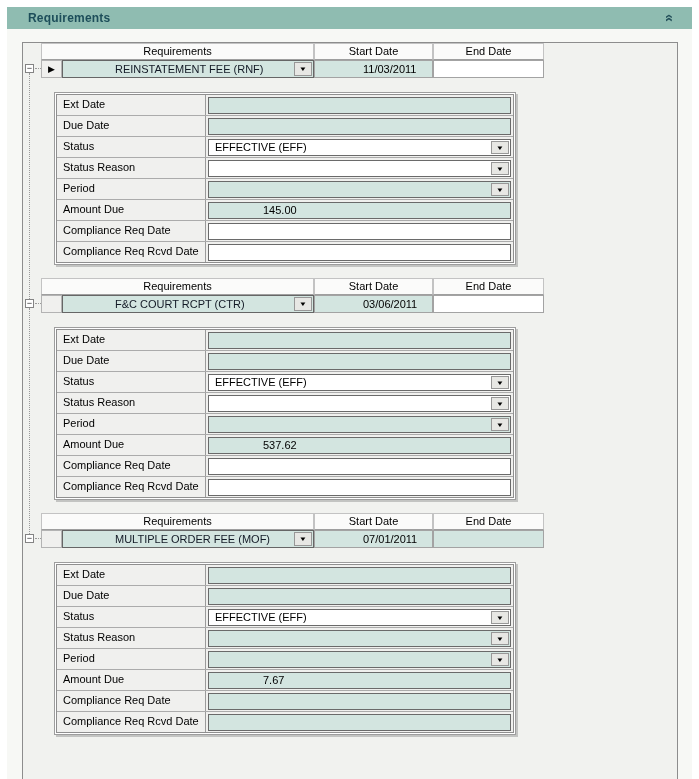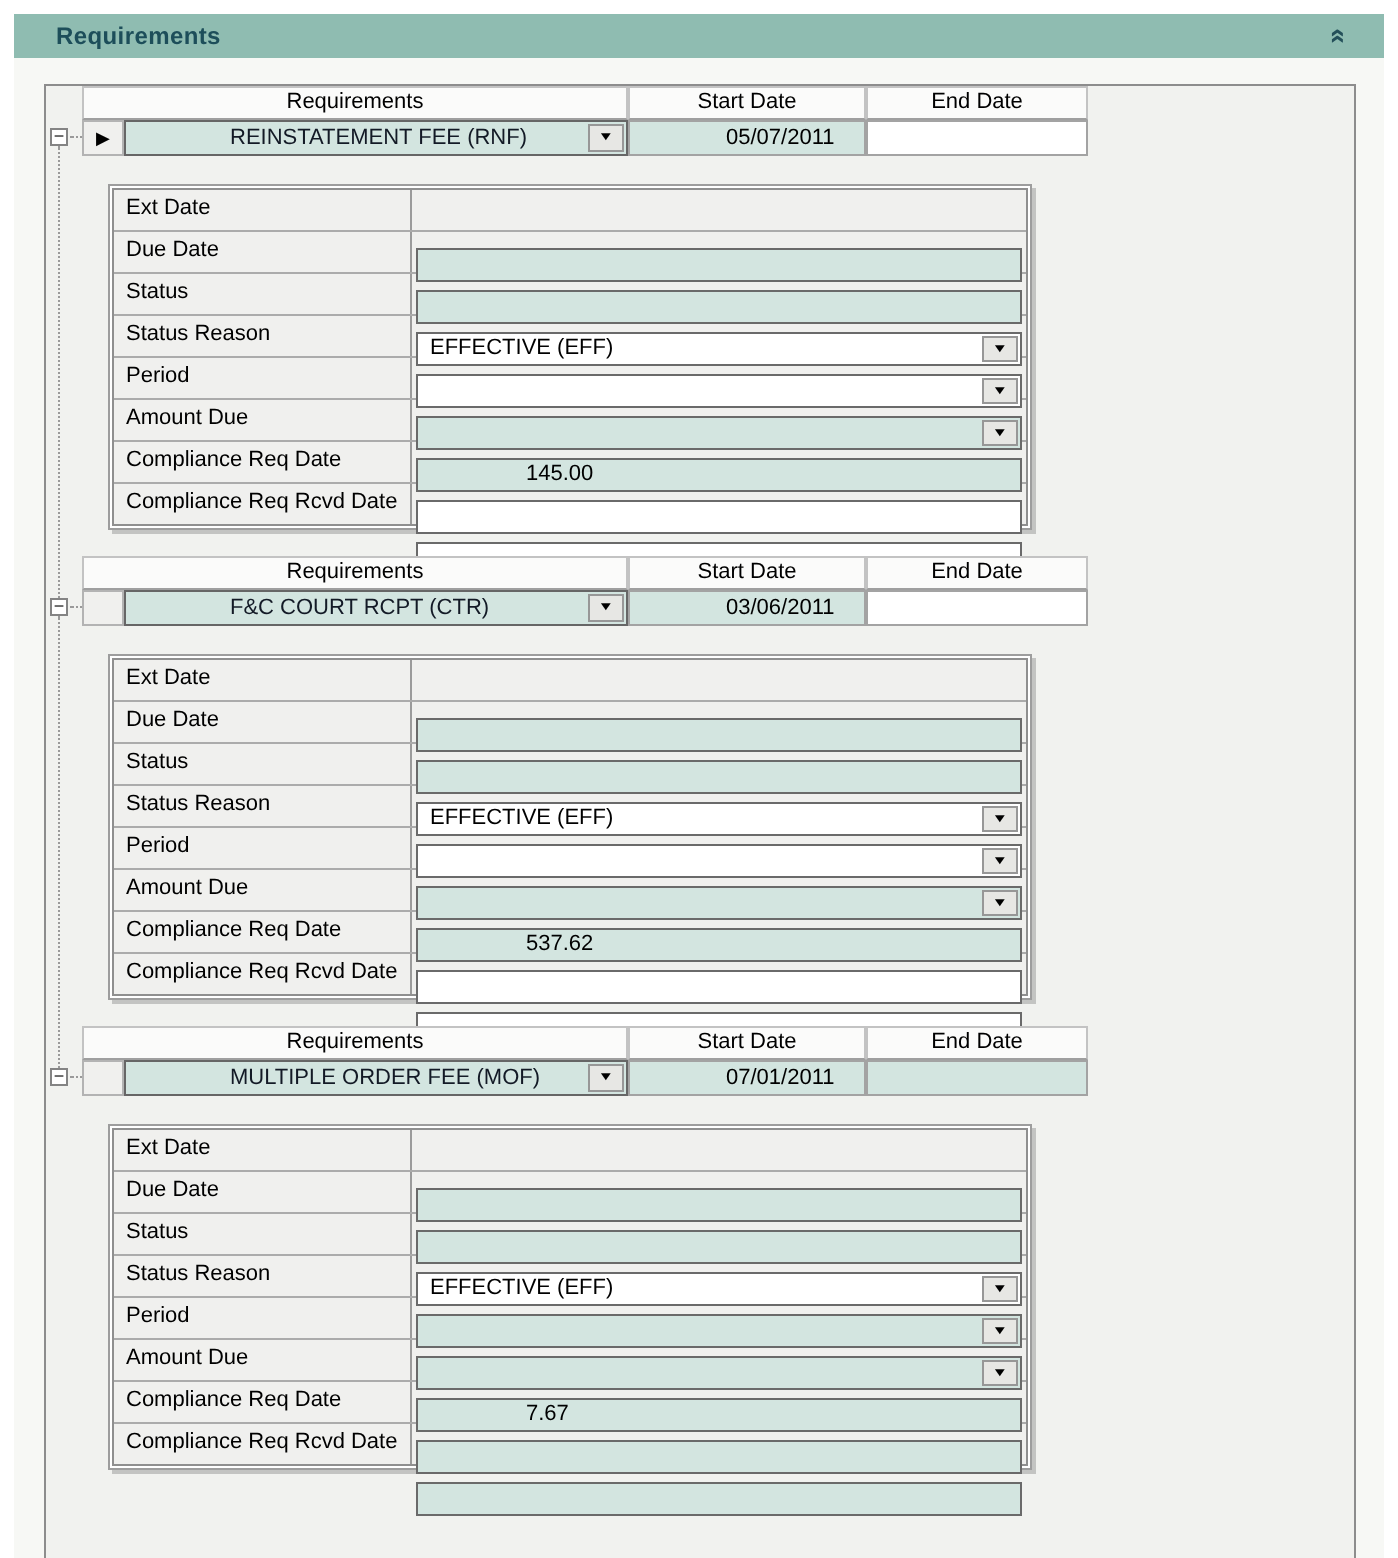--- a/index.html
+++ b/index.html
@@ -84,21 +84,21 @@
     background:#fff;border:1px solid #9d9d9d;padding:1px;
     box-shadow:2px 2px 0 rgba(140,140,140,.45);
   }
   .dpanel{border:1px solid #8f8f8f;background:#f0f0ee;}
   .drow{display:flex;height:21px;box-sizing:border-box;border-bottom:1px solid #ababab;}
   .drow:last-child{border-bottom:none;height:20px;}
   .dlabel{
     width:149px;flex:none;box-sizing:border-box;border-right:1px solid #9b9b9b;
     padding-left:6px;line-height:19px;color:#000;background:#f0f0ee;white-space:nowrap;
   }
-  .dval{flex:1;padding:2px 2px 0 2px;display:flex;margin-top:27px;}
+  .dval{flex:1;padding:2px 2px 0 2px;display:flex;}
   .dfield{
     flex:1;box-sizing:border-box;height:17px;border:1px solid #6a6a6a;background:#fff;
     display:flex;align-items:stretch;overflow:hidden;
   }
   .ftext{flex:1;line-height:15px;padding-left:6px;color:#000;white-space:nowrap;}
 </style>
 </head>
 <body>
 
 <div class="panel-bar">
@@ -124,21 +124,21 @@
     <div class="grow">
       <div class="rowhdr">
           <span class="ptr">▶</span>
         </div>
       <div class="reqcombo teal">
         <span class="reqtext">REINSTATEMENT FEE (RNF)</span>
         <span class="cbtn">
             <span class="arrow">▼</span>
           </span>
       </div>
-      <div class="gcell gstart teal">05/07/2011</div>
+      <div class="gcell gstart teal">11/03/2011</div>
       <div class="gcell gend"></div>
     </div>
     <div class="dpanel-outer">
       <div class="dpanel">
         <div class="drow">
           <div class="dlabel">Ext Date</div>
           <div class="dval">
               <div class="dfield teal">
                 <span class="ftext"></span>
               </div>

